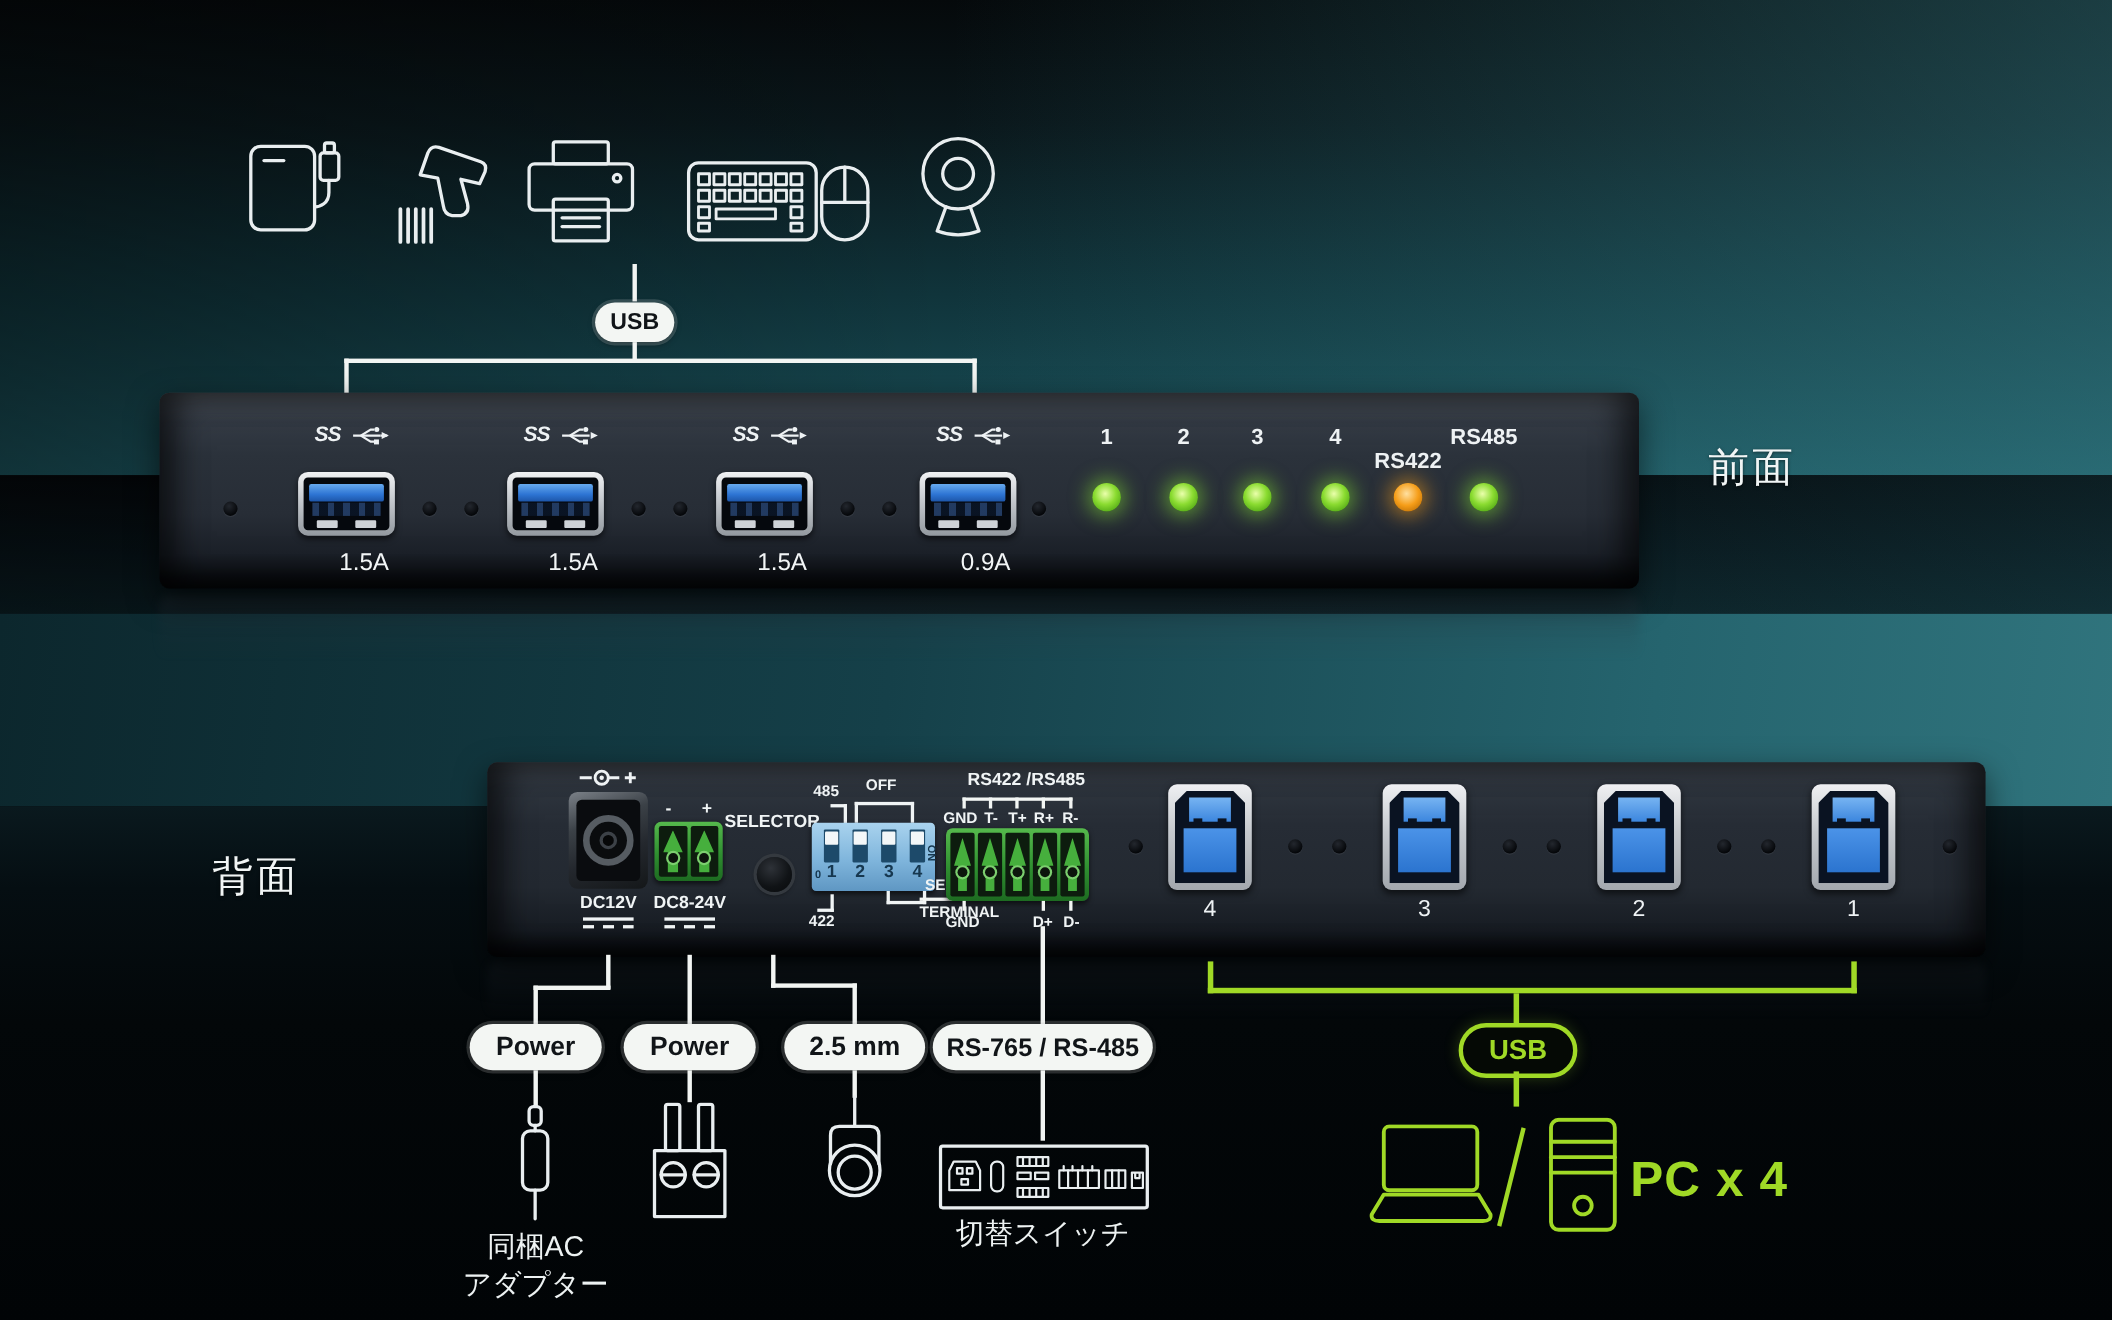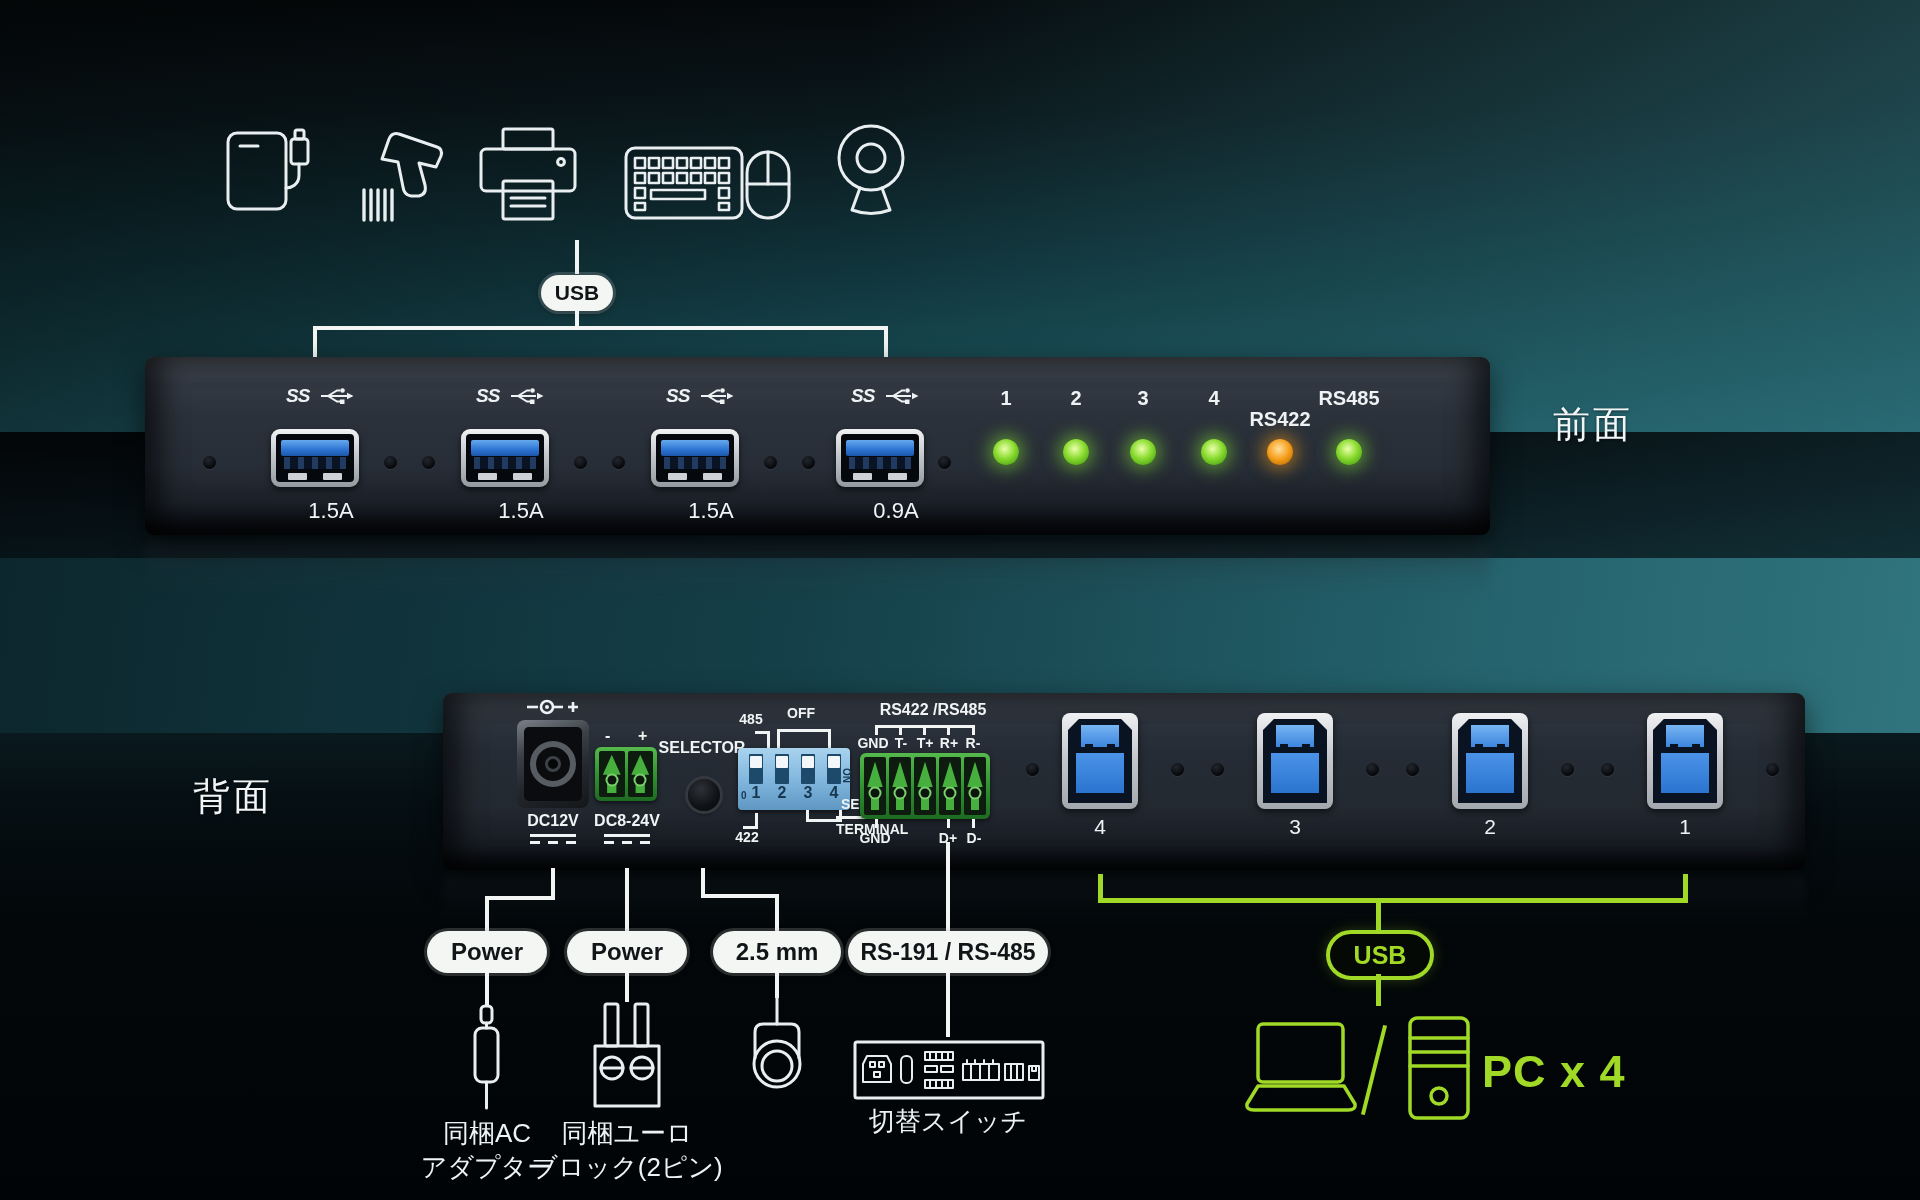--- a/index.html
+++ b/index.html
@@ -458,21 +458,21 @@
   <div class="abs wline" style="left:701px;top:868px;width:4px;height:30px;"></div>
   <div class="abs wline" style="left:701px;top:894px;width:78px;height:4px;"></div>
   <div class="abs wline" style="left:775px;top:894px;width:4px;height:39px;"></div>
   <div class="abs pill" style="left:713px;top:931px;width:128px;height:42px;font-size:24px;">
       <span>2.5 mm</span>
     </div>
   <div class="abs wline" style="left:775px;top:973px;width:4px;height:25px;"></div>
 
   <div class="abs wline" style="left:946px;top:842px;width:4px;height:91px;"></div>
   <div class="abs pill" style="left:848px;top:931px;width:200px;height:42px;font-size:23px;">
-      <span>RS-191 / RS-485</span>
+      <span>RS-765 / RS-485</span>
     </div>
   <div class="abs wline" style="left:946px;top:973px;width:4px;height:64px;"></div>
 
   <div class="abs gline" style="left:1098px;top:874px;width:5px;height:29px;"></div>
   <div class="abs gline" style="left:1683px;top:874px;width:5px;height:29px;"></div>
   <div class="abs gline" style="left:1098px;top:898px;width:590px;height:5px;"></div>
   <div class="abs gline" style="left:1376px;top:903px;width:5px;height:28px;"></div>
   <div class="abs pill-green" style="left:1326px;top:930px;width:100px;height:42px;font-size:25px;">
       <span>USB</span>
     </div>
@@ -531,24 +531,20 @@
         <line x1="158" y1="24" x2="158" y2="40"></line>
         <line x1="164" y1="24" x2="164" y2="40"></line>
       <path d="M176,40 V26 H186 V40 Z M179,26 V31 H183 V26"></path>
     </g>
   </svg>
 
   <div class="abs caption t-center" style="left:487px;top:1116px;">
     <div>同梱AC</div>
     <div>アダプター</div>
   </div>
-  <div class="abs caption t-center" style="left:627px;top:1116px;">
-    <div>同梱ユーロ</div>
-    <div>ブロック(2ピン)</div>
-  </div>
   <div class="abs caption t-center" style="left:948px;top:1104px;">切替スイッチ</div>
 
   <svg class="abs gicon" style="left:1243px;top:1022px;" width="116" height="92" viewBox="0 0 116 92">
     <rect x="15" y="2" width="85" height="58" rx="5"></rect>
     <path d="M15,64 L4,82 Q3,88 11,88 H105 Q113,88 112,82 L101,64 Z"></path>
   </svg>
   <div class="abs gline" style="left:1372px;top:1024px;width:4px;height:92px;transform:rotate(14deg);"></div>
   <svg class="abs gicon" style="left:1406px;top:1016px;" width="66" height="106" viewBox="0 0 66 106">
     <rect x="4" y="2" width="58" height="100" rx="7"></rect>
     <line x1="4" y1="22" x2="62" y2="22"></line>

